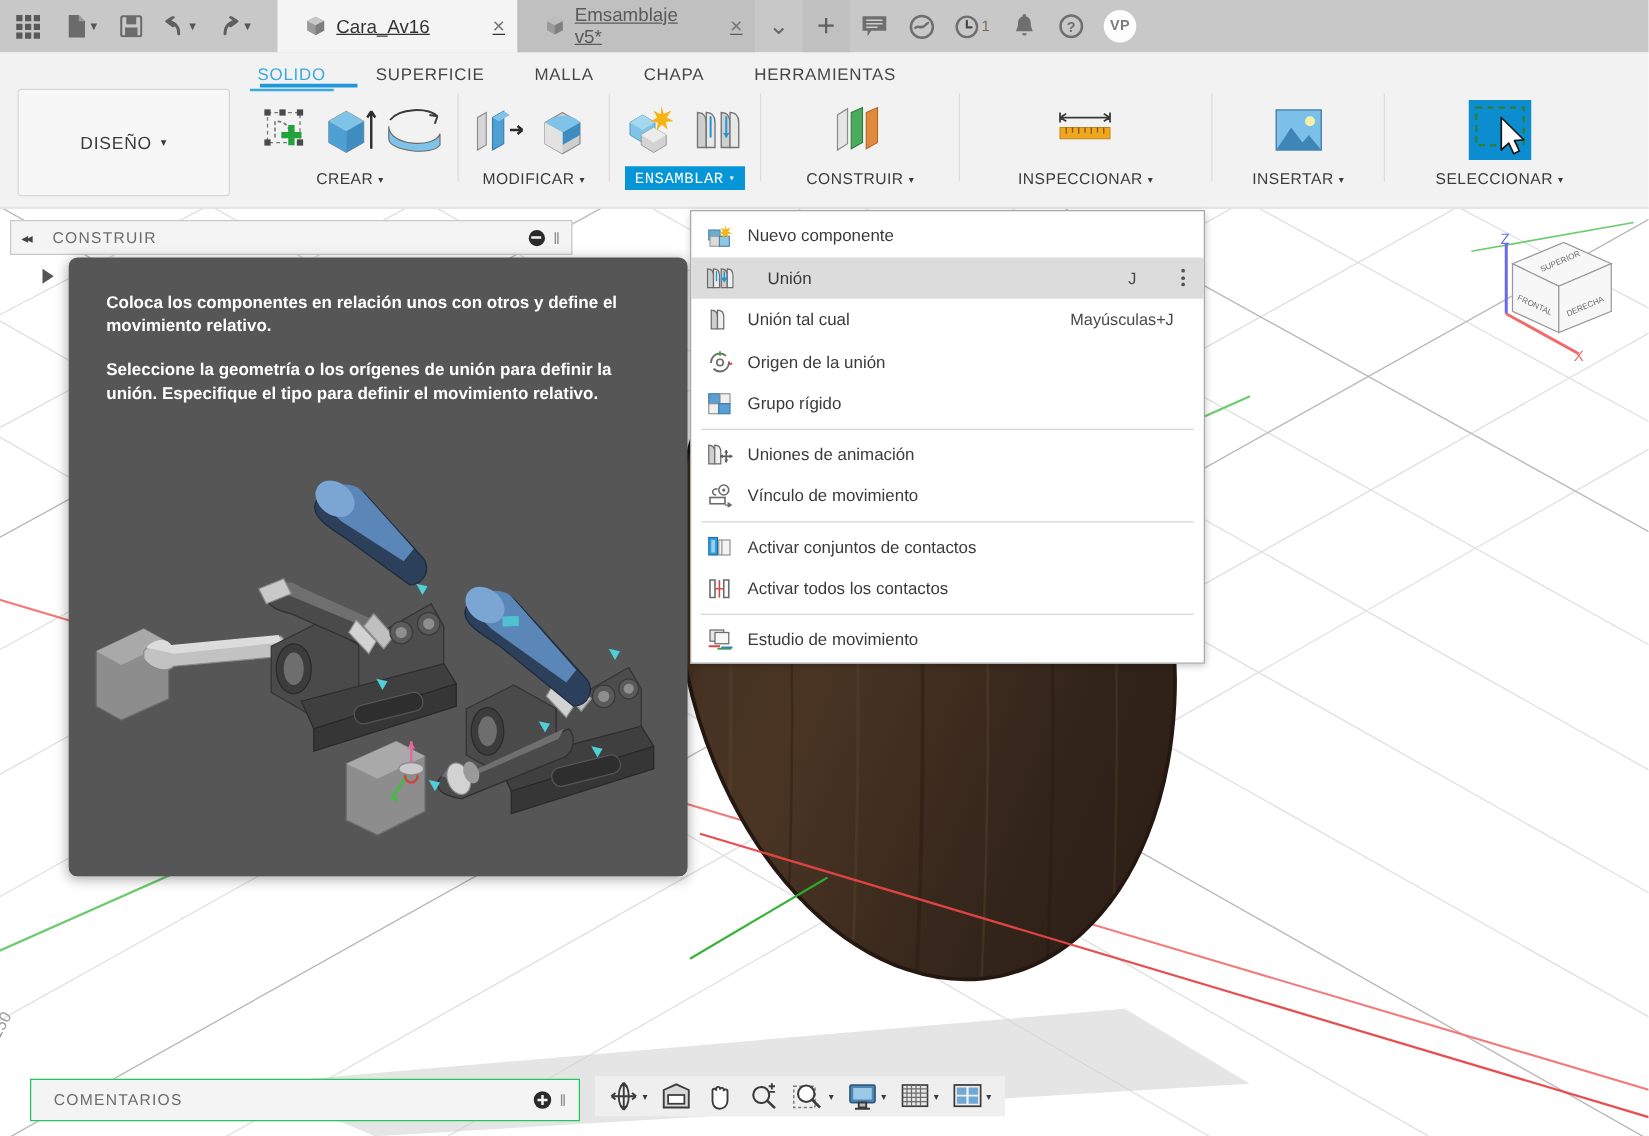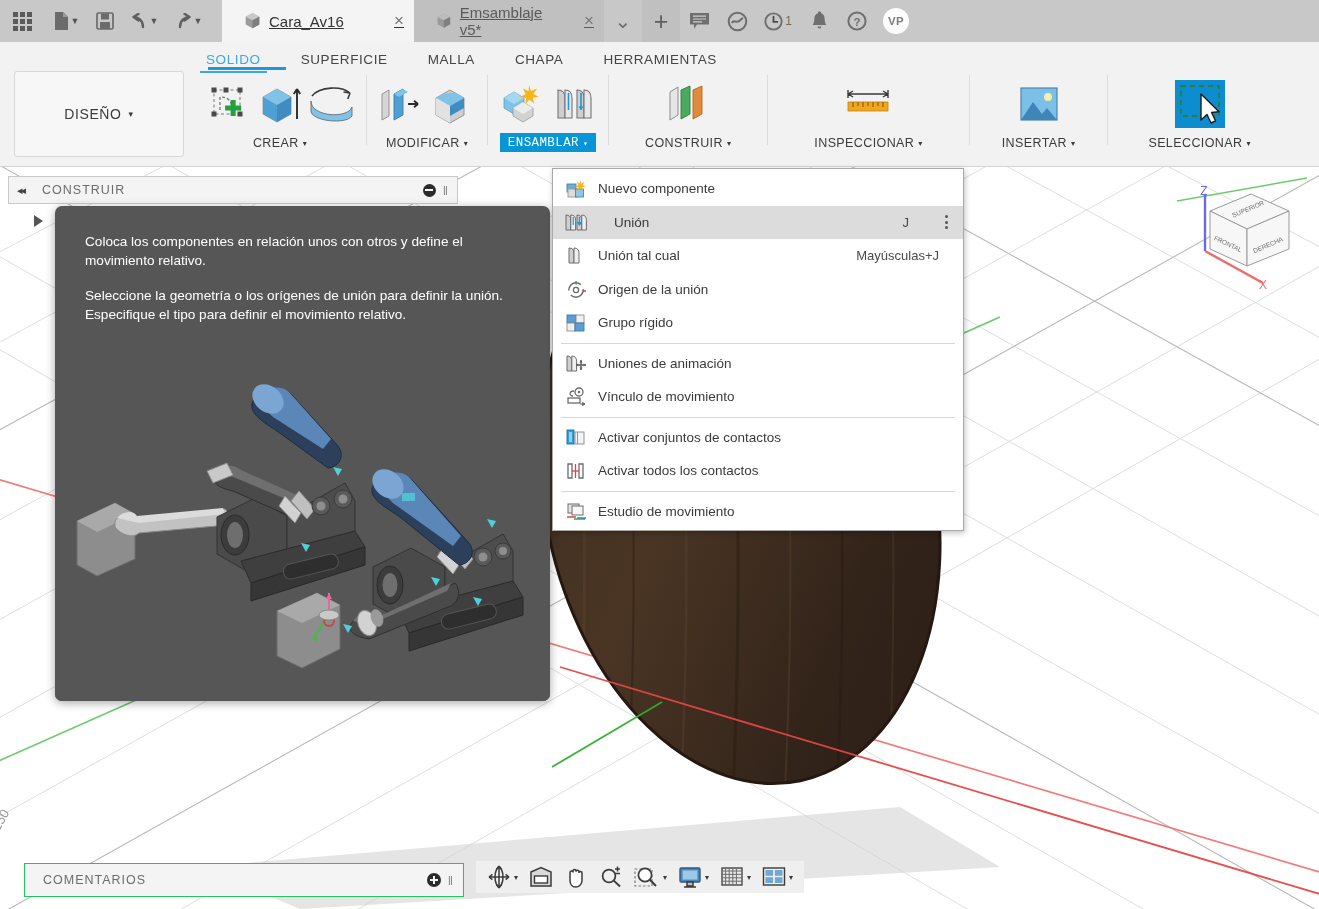--- a/index.html
+++ b/index.html
@@ -140,21 +140,21 @@
     transform:rotate(-62deg); transform-origin:left bottom;
   }
 
   
   .tooltip {
     position:absolute; top:206px; left:55px; width:495px; height:495px;
     background:#565656; border-radius:7px;
     box-shadow:0 2px 10px rgba(0,0,0,.35);
     overflow:hidden;
   }
-  .tt-text { padding:26px 28px 0 30px; color:#fff; font-size:13.6px; font-weight:normal; line-height:1.42; }
+  .tt-text { padding:26px 28px 0 30px; color:#fff; font-size:13.6px; font-weight:bold; line-height:1.42; }
   .tt-text p + p { margin-top:15px; }
   .tt-img { position:absolute; left:0; top:165px; width:495px; height:330px; }
 
   
   .menu {
     position:absolute; top:168px; left:552px; width:412px;
     background:#fff; border:1px solid #a9a9a9;
     box-shadow:1px 2px 6px rgba(0,0,0,.25);
     padding:3px 0 2px;
   }

